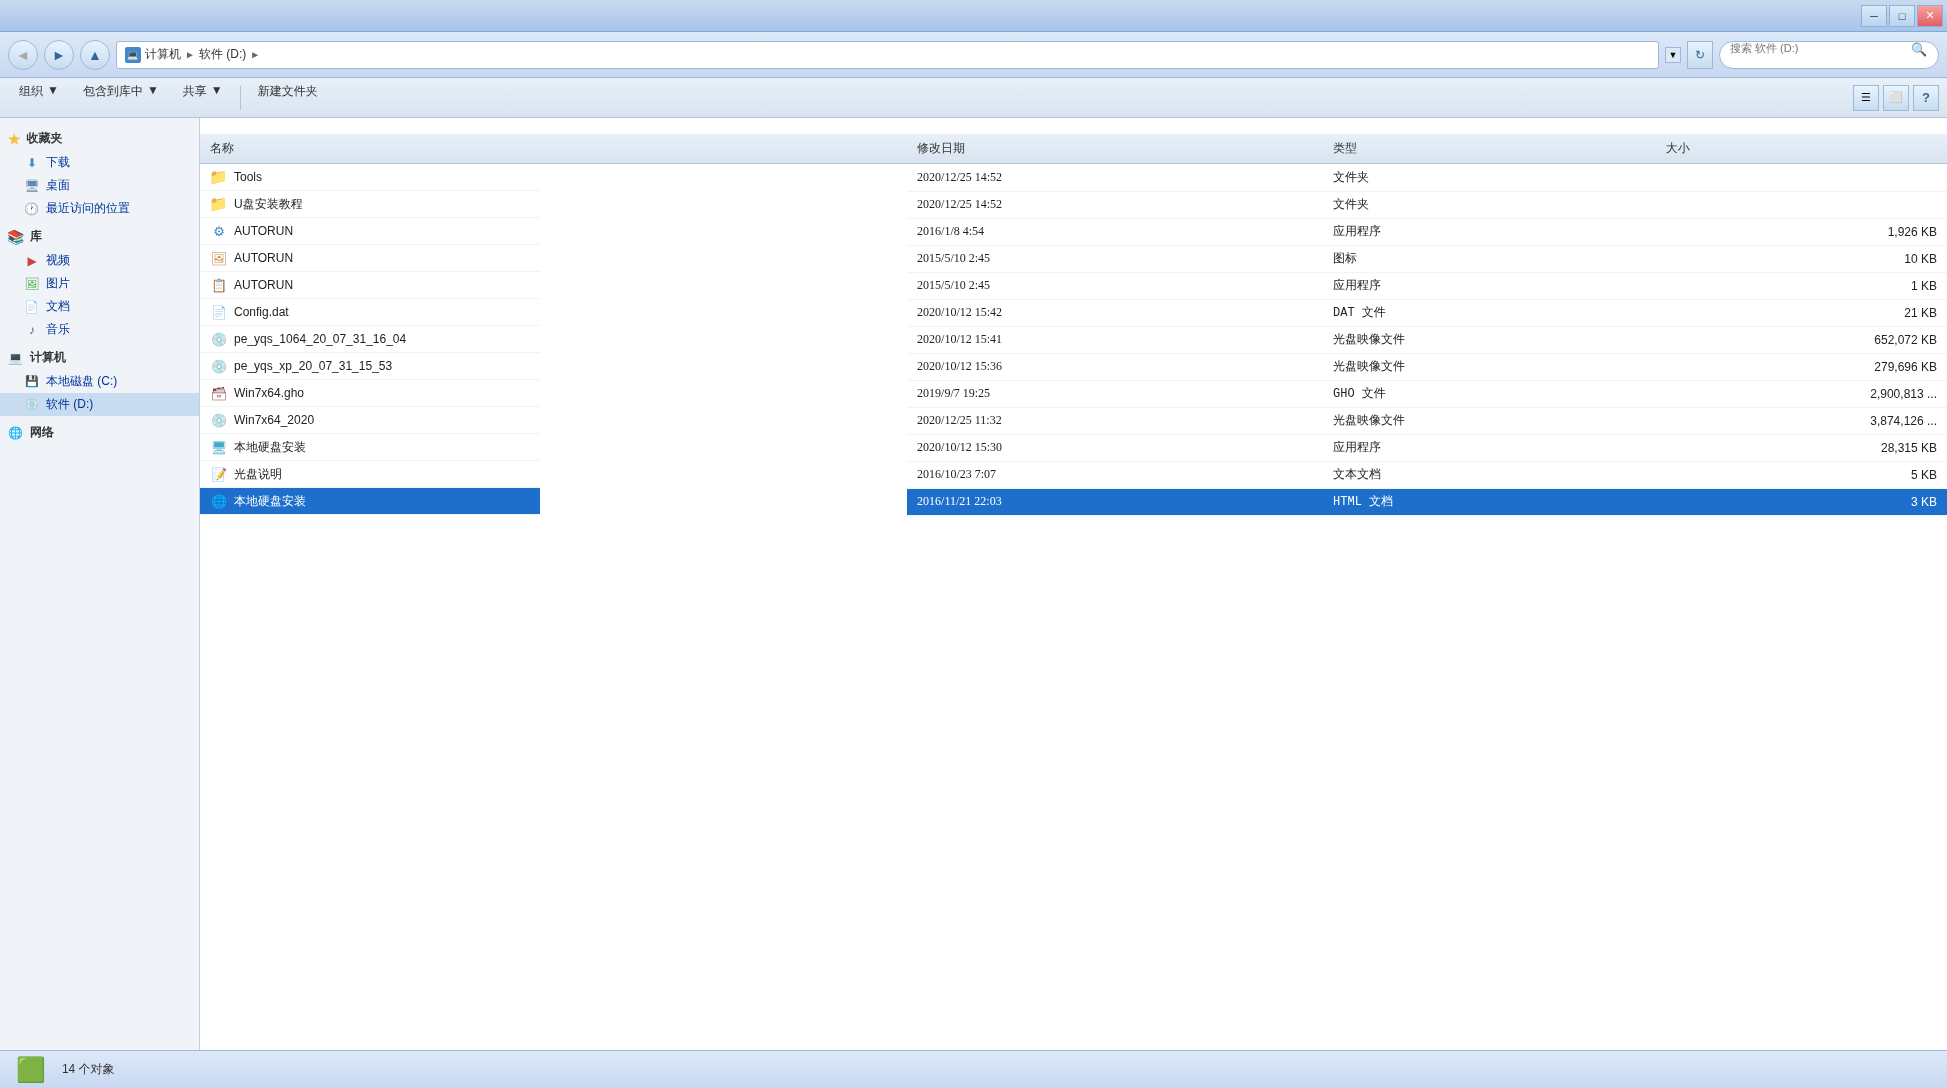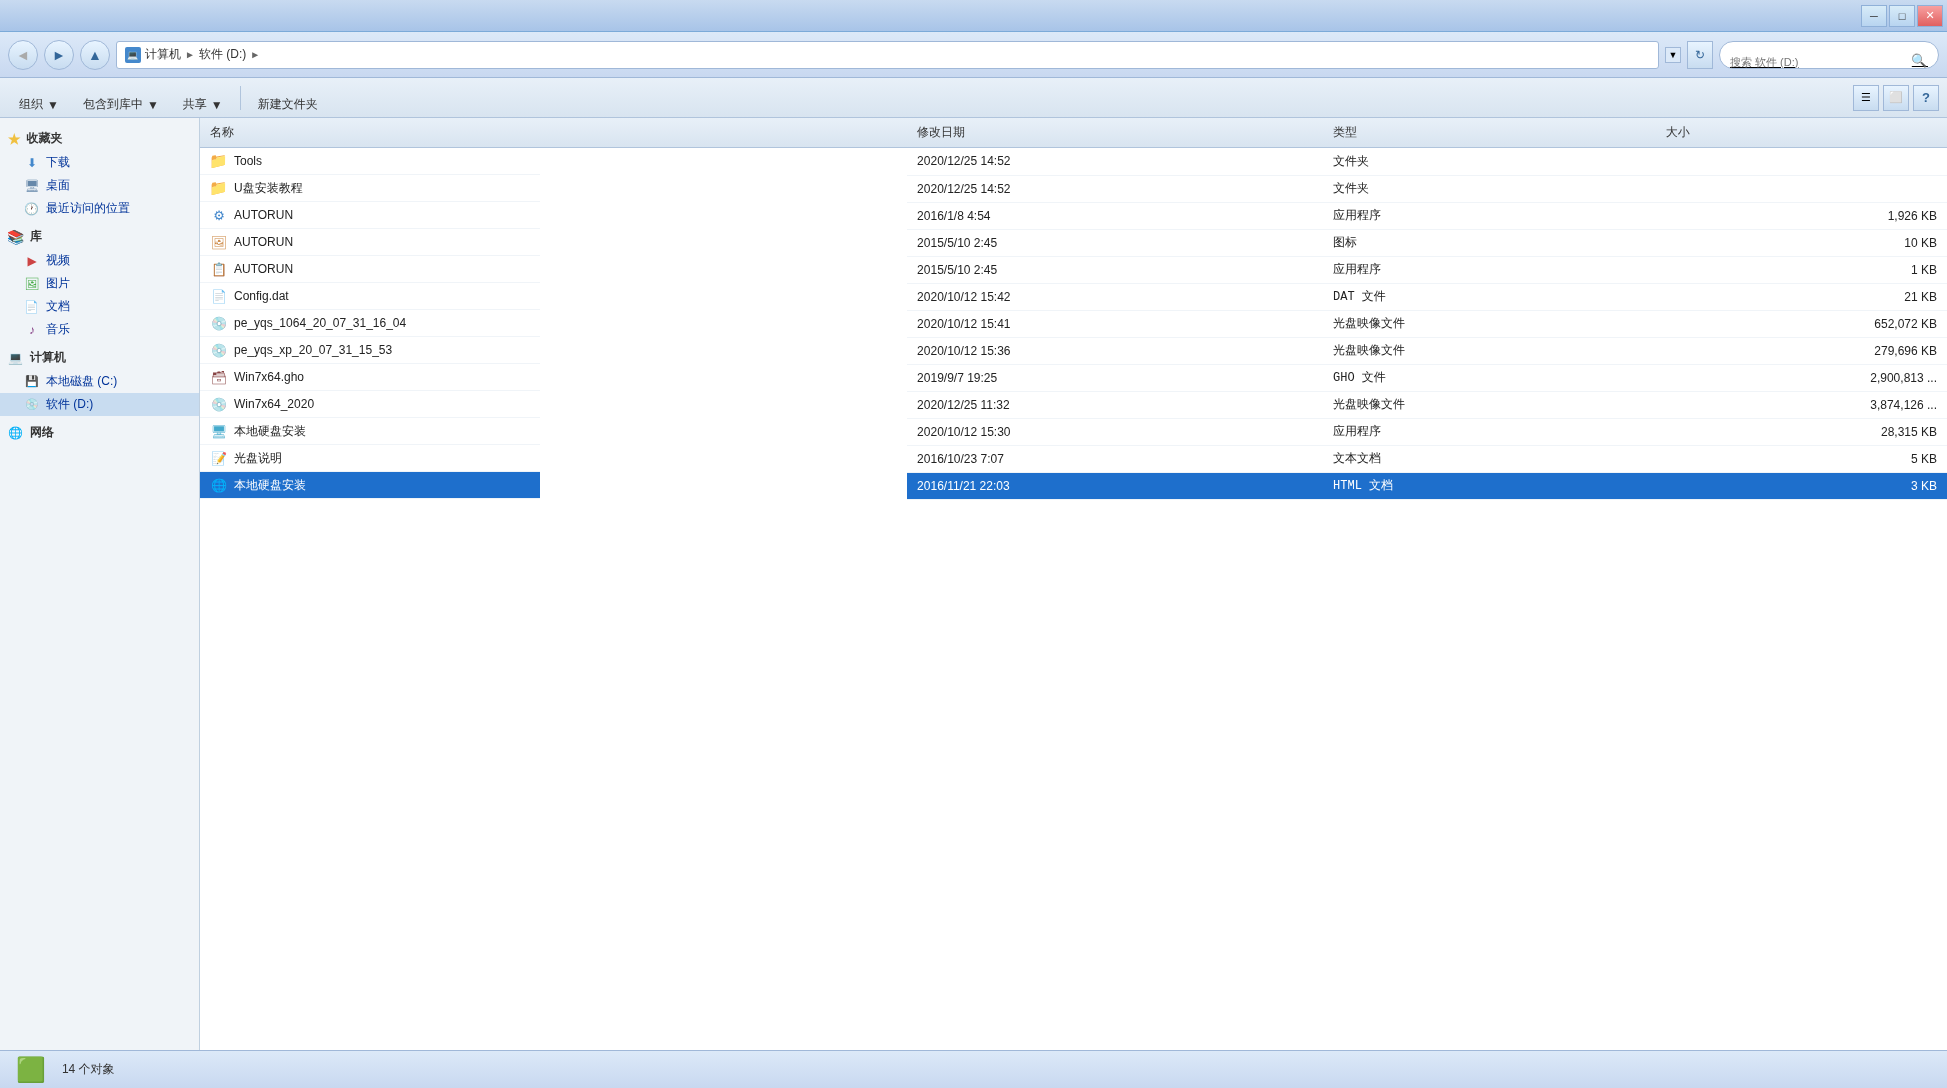--- a/index.html
+++ b/index.html
@@ -115,25 +115,24 @@
       justify-content: center;
       font-size: 12px;
       color: #336699;
     }
     .search-bar {
       width: 220px;
       height: 28px;
       border: 1px solid #a0b8d8;
       border-radius: 14px;
       display: flex;
-      align-items: flex-end;
+      align-items: flex-start;
       padding: 0 10px;
       background: #fff;
       gap: 6px;
-      text-decoration: underline;
     }
     .search-input {
       border: none;
       outline: none;
       font-size: 11px;
       color: #888;
       width: 100%;
       background: transparent;
     }
     .search-icon { color: #888; font-size: 13px; }
@@ -148,26 +147,25 @@
       gap: 2px;
       border-bottom: 1px solid #b0c4dc;
     }
     .toolbar-btn {
       height: 32px;
       padding: 0 10px;
       border: 1px solid transparent;
       background: transparent;
       cursor: pointer;
       display: flex;
-      align-items: flex-end;
+      align-items: flex-start;
       gap: 4px;
       font-size: 12px;
       border-radius: 3px;
       color: #333;
-      font-family: Liberation Serif, serif;
     }
     .toolbar-sep {
       width: 1px;
       height: 24px;
       background: #b0c4dc;
       margin: 0 4px;
     }
     .toolbar-right {
       margin-left: auto;
       display: flex;
@@ -259,20 +257,21 @@
 
     
     .file-area {
       flex: 1;
       overflow-y: auto;
       background: #fff;
     }
     .file-table {
       width: 100%;
       border-collapse: collapse;
+      margin-top: 16px;
     }
     .file-table thead tr {
       background: linear-gradient(to bottom, #e8f0f8, #d8e4f0);
       border-bottom: 1px solid #b0c4dc;
     }
     .file-table th {
       text-align: left;
       padding: 6px 10px;
       font-size: 12px;
       color: #333;
@@ -298,21 +297,21 @@
     }
     .file-icon {
       width: 18px;
       height: 18px;
       display: inline-flex;
       align-items: center;
       justify-content: center;
       flex-shrink: 0;
     }
     .col-name { width: 340px; }
-    .col-date { width: 200px; }
+    .col-date { width: 200px; font-family: Liberation Serif, serif; }
     .col-type { width: 160px; font-family: Liberation Mono, monospace; }
     .col-size { width: 140px; text-align: right; }
 
     
     .status-bar {
       height: 38px;
       background: linear-gradient(to bottom, #dce9f8, #c8d8f0);
       border-top: 1px solid #a0b8d8;
       display: flex;
       align-items: center;

